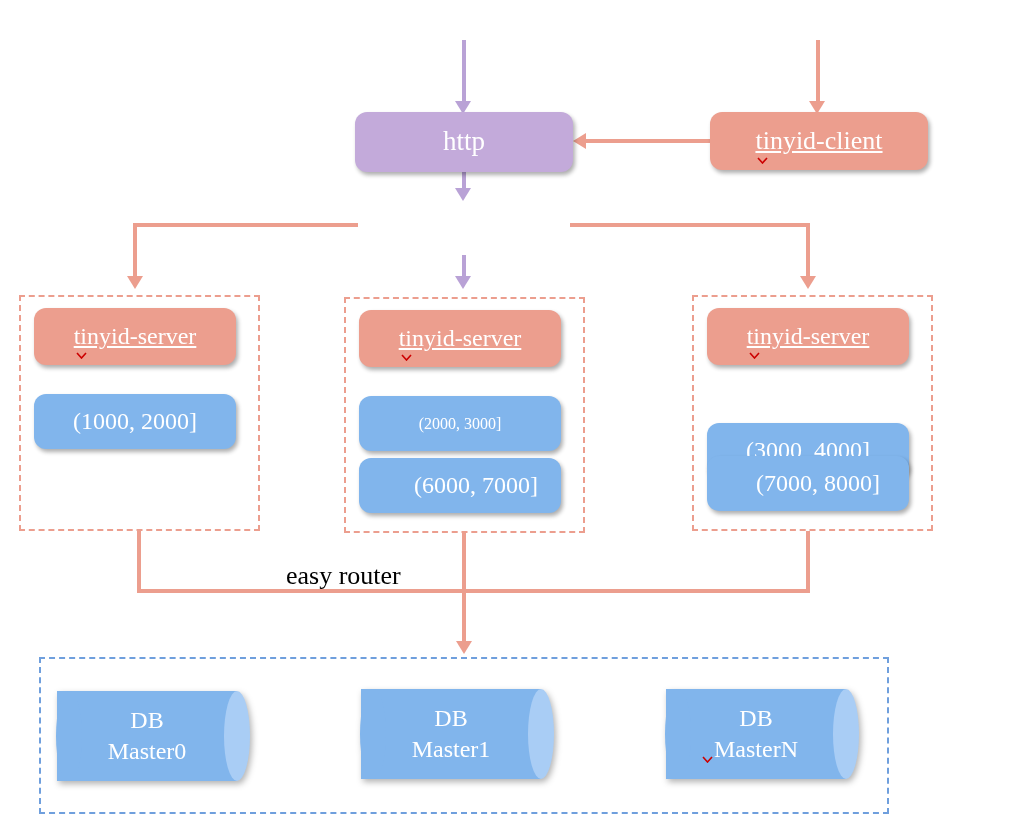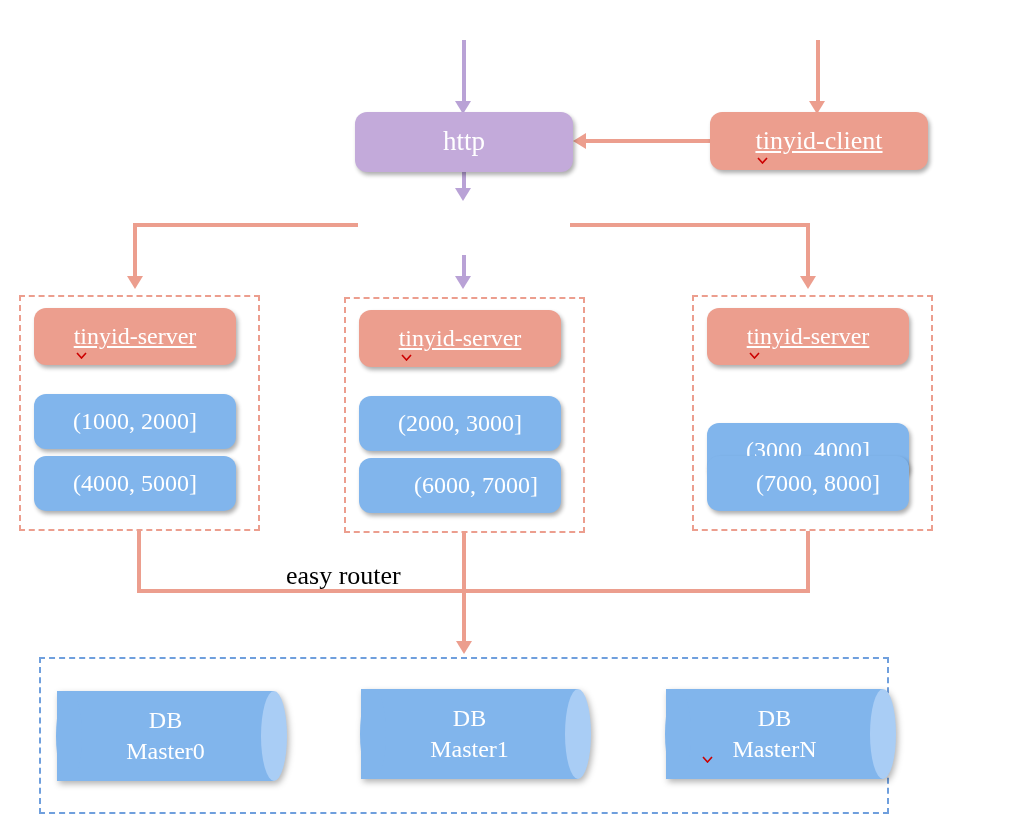--- a/index.html
+++ b/index.html
@@ -60,21 +60,20 @@
     position: absolute;
     box-sizing: border-box;
     border: 2px dashed #6f9fdd;
     background: transparent;
   }
 
   
   .cyl {
     position: absolute;
     filter: drop-shadow(2px 3px 3px rgba(0,0,0,0.3));
-    padding-left: 37px;
   }
   .cyl .cyl-body {
     position: absolute;
     left: 0; top: 0;
     width: 100%; height: 100%;
     background: #81b5ec;
     border-radius: 0 0 0 0;
   }
   .cyl .cyl-left {
     position: absolute;
@@ -186,35 +185,32 @@
         <svg width="11" height="7" viewBox="0 0 11 7">
             <path d="M1 1 L5.5 6 L10 1" fill="none" stroke="#cc0000" stroke-width="1.6"></path>
           </svg>
       </span></span>
   </div>
 
   <div class="node blue" style="left:34px; top:394px; width:202px; height:55px; font-size:24px;">
     <span class="lbl">(1000, 2000]</span>
   </div>
 
-  <div class="node blue" style="left:34px; top:456px; width:202px; height:55px; font-size:24px;">
-    <span class="lbl">(4000, 5000]</span>
-  </div>
 
   <div class="group-box" style="left:344px; top:297px; width:241px; height:236px;"></div>
 
   <div class="node salmon" style="left:359px; top:310px; width:202px; height:57px; font-size:24px;">
     <span class="lbl">tinyid-server<span class="spell">
         <svg width="11" height="7" viewBox="0 0 11 7">
             <path d="M1 1 L5.5 6 L10 1" fill="none" stroke="#cc0000" stroke-width="1.6"></path>
           </svg>
       </span></span>
   </div>
 
-  <div class="node blue" style="left:359px; top:396px; width:202px; height:55px; font-size:24px;">
+  <div class="node blue" style="left:359px; top:396px; width:202px; height:55px; font-size:16px;">
     <span class="lbl">(2000, 3000]</span>
   </div>
 
   <div class="node blue" style="left:359px; top:458px; width:202px; height:55px; font-size:24px;padding-left:32px;">
     <span class="lbl">(6000, 7000]</span>
   </div>
 
   <div class="group-box" style="left:692px; top:295px; width:241px; height:236px;"></div>
 
   <div class="node salmon" style="left:707px; top:308px; width:202px; height:57px; font-size:24px;">

